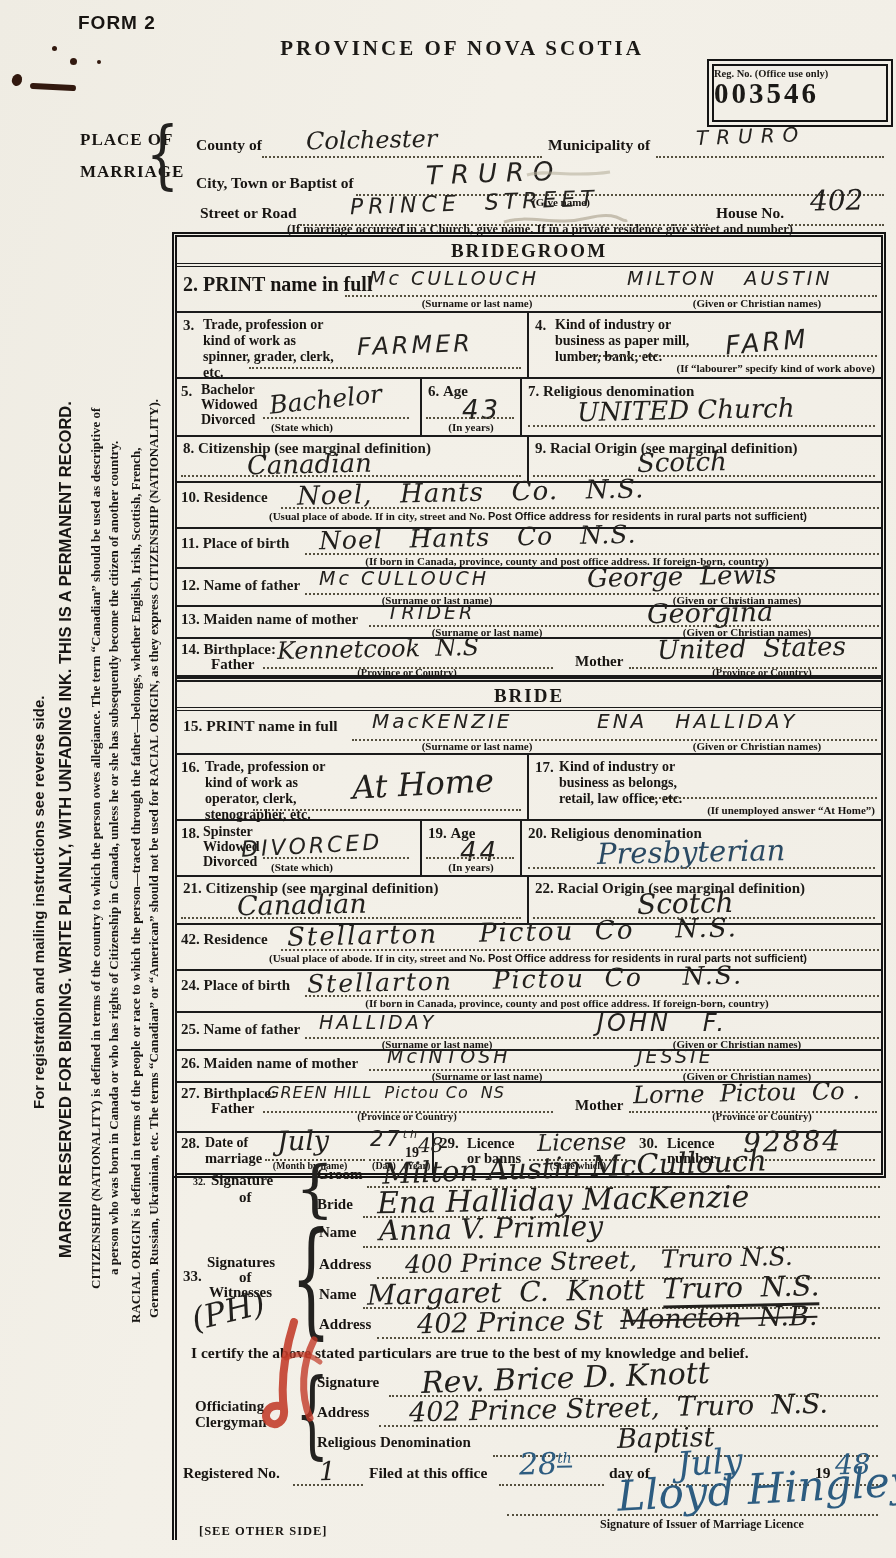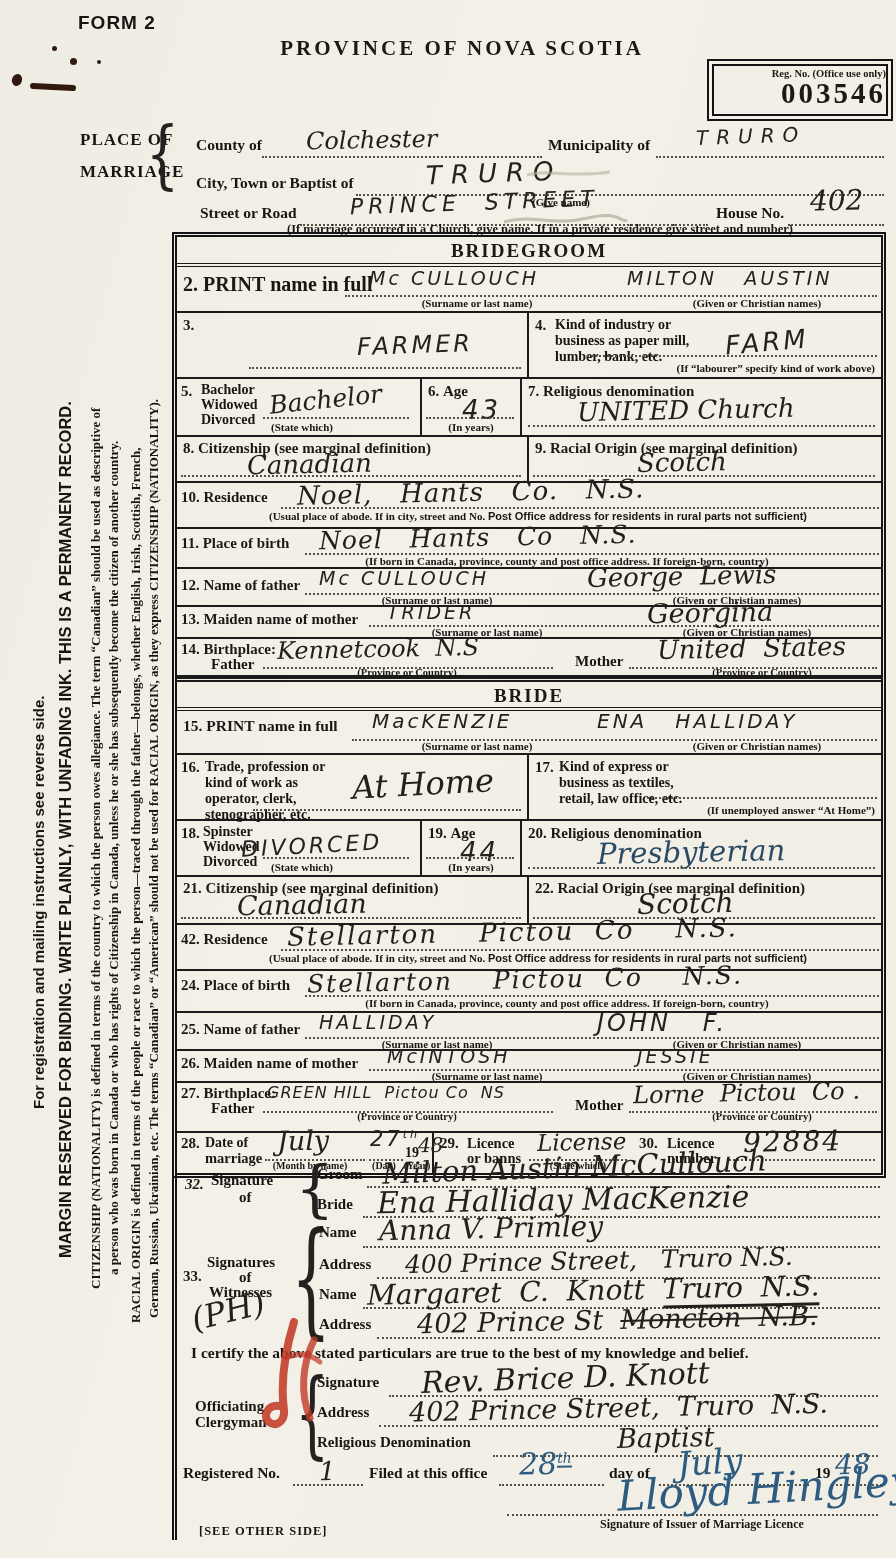--- a/index.html
+++ b/index.html
@@ -42,21 +42,21 @@
   <div class="mcol" style="left:30px;top:612px;height:580px;font:bold 15px 'Liberation Sans',sans-serif;">For registration and mailing instructions see reverse side.</div>
   <div class="mcol" style="left:56px;top:330px;height:1000px;font:bold 16.5px 'Liberation Sans',sans-serif;">MARGIN RESERVED FOR BINDING.   WRITE PLAINLY,  WITH UNFADING INK.   THIS IS A PERMANENT RECORD.</div>
   <div class="mcol" style="left:88px;top:278px;height:1140px;font:bold 13px 'Liberation Serif',serif;">CITIZENSHIP (NATIONALITY) is defined in terms of the country to which the person owes allegiance.  The term “Canadian” should be used as descriptive of</div>
   <div class="mcol" style="left:106px;top:298px;height:1120px;font:bold 13px 'Liberation Serif',serif;">a person who was born in Canada or who has rights of Citizenship in Canada, unless he or she has subsequently become the citizen of another country.</div>
   <div class="mcol" style="left:128px;top:330px;height:1110px;font:bold 13px 'Liberation Serif',serif;">RACIAL ORIGIN is defined in terms of the people or race to which the person—traced through the father—belongs, whether English, Irish, Scottish, French,</div>
   <div class="mcol" style="left:146px;top:278px;height:1162px;font:bold 13px 'Liberation Serif',serif;">German, Russian, Ukrainian, etc.  The terms “Canadian” or “American” should not be used for RACIAL ORIGIN, as they express CITIZENSHIP (NATIONALITY).</div>
 
   <div class="abs lbl" style="left:78px;top:12px;font:bold 19px 'Liberation Sans',sans-serif;letter-spacing:1px;">FORM 2</div>
   <div class="abs" style="left:172px;top:36px;width:580px;text-align:center;font-weight:bold;font-size:21px;letter-spacing:3px;">PROVINCE OF NOVA SCOTIA</div>
 
-  <div class="abs" style="left:712px;top:64px;width:176px;height:52px;border:2px solid #141414;outline:2px solid #141414;outline-offset:3px;background:#f2efe7;text-align:right;box-sizing:border-box;">
+  <div class="abs" style="left:712px;top:64px;width:176px;height:58px;border:2px solid #141414;outline:2px solid #141414;outline-offset:3px;background:#f2efe7;text-align:left;box-sizing:border-box;">
     <div style="font-weight:bold;font-size:10.5px;margin-top:2px;">Reg. No.  (Office use only)</div>
     <div style="font-weight:bold;font-size:29px;letter-spacing:3px;line-height:1;">003546</div>
   </div>
 
   <div class="abs lbl" style="left:80px;top:130px;font-size:17px;letter-spacing:1px;">PLACE OF</div>
   <div class="abs lbl" style="left:80px;top:162px;font-size:17px;letter-spacing:1px;">MARRIAGE</div>
   <span class="brace" style="left:146px;top:116px;font-size:52px;transform:scale(1,1.45);">{</span>
 
   <div class="abs" style="left:196px;top:128px;right:12px;height:32px;">
     <span class="abs lbl" style="left:0;top:8px;font-size:15.5px;">County of</span>
@@ -101,20 +101,21 @@
       <div class="dot" style="left:168px;right:4px;top:28px;"></div>
       <span class="abs hwp" style="left:192px;top:0px;font-size:19px;">Mc CULLOUCH</span>
       <span class="abs hwp" style="left:450px;top:0px;font-size:19px;">MILTON   AUSTIN</span>
       <span class="abs sub" style="left:190px;top:30px;width:220px;">(Surname or last name)</span>
       <span class="abs sub" style="left:460px;top:30px;width:240px;">(Given or Christian names)</span>
     </div>
 
     <div class="row" style="height:66px;">
       <div class="vline" style="left:350px;"></div>
       <span class="abs n" style="left:6px;top:4px;font-size:15px;">3.</span>
+      <div class="abs lbl wrap" style="left:26px;top:4px;width:135px;font-size:14px;line-height:1.14;">Trade, profession or kind of work as spinner,  grader, clerk, etc.</div>
       <span class="abs hwp" style="left:180px;top:18px;font-size:24px;transform:rotate(-2deg);">FARMER</span>
       <div class="dot" style="left:72px;width:272px;bottom:8px;"></div>
       <span class="abs n" style="left:358px;top:4px;font-size:15px;">4.</span>
       <div class="abs lbl wrap" style="left:378px;top:4px;width:160px;font-size:14px;line-height:1.14;">Kind of industry or business as paper mill, lumber, bank, etc.</div>
       <span class="abs hwp" style="left:548px;top:14px;font-size:26px;transform:rotate(-5deg);">FARM</span>
       <div class="dot" style="left:410px;right:4px;bottom:20px;"></div>
       <span class="abs sub" style="right:6px;bottom:3px;font-size:11px;">(If “labourer” specify kind of work above)</span>
     </div>
 
     <div class="row" style="height:58px;">
@@ -199,21 +200,21 @@
       <span class="abs sub" style="left:460px;top:29px;width:240px;">(Given or Christian names)</span>
     </div>
 
     <div class="row" style="height:66px;">
       <div class="vline" style="left:350px;"></div>
       <span class="abs n" style="left:4px;top:4px;font-size:15px;">16.</span>
       <div class="abs lbl wrap" style="left:28px;top:4px;width:140px;font-size:14px;line-height:1.14;">Trade, profession or kind of work as operator,  clerk, stenographer, etc.</div>
       <span class="abs hw" style="left:175px;top:10px;font-size:32px;transform:rotate(-3deg);">At Home</span>
       <div class="dot" style="left:76px;width:268px;bottom:8px;"></div>
       <span class="abs n" style="left:358px;top:4px;font-size:15px;">17.</span>
-      <div class="abs lbl wrap" style="left:382px;top:4px;width:135px;font-size:14px;line-height:1.14;">Kind of express or business as textiles,  retail, law office, etc.</div>
+      <div class="abs lbl wrap" style="left:382px;top:4px;width:135px;font-size:14px;line-height:1.14;">Kind of industry or business as belongs,  retail, law office, etc.</div>
       <div class="dot" style="left:470px;right:4px;bottom:20px;"></div>
       <span class="abs sub" style="right:6px;bottom:3px;font-size:11px;">(If unemployed answer “At Home”)</span>
     </div>
 
     <div class="row" style="height:56px;">
       <div class="vline" style="left:243px;"></div>
         <div class="vline" style="left:343px;"></div>
       <span class="abs n" style="left:4px;top:4px;font-size:15px;">18.</span>
       <div class="abs lbl wrap" style="left:26px;top:3px;width:70px;font-size:14px;line-height:1.08;">Spinster Widowed Divorced</div>
       <span class="abs hwp" style="left:64px;top:12px;font-size:22px;transform:rotate(-3deg);">DIVORCED</span>
@@ -305,21 +306,21 @@
       <span class="abs n" style="left:462px;top:2px;font-size:15px;">30.</span>
       <span class="abs lbl" style="left:490px;top:2px;font-size:14.5px;">Licence</span>
       <span class="abs lbl" style="left:490px;top:17px;font-size:14.5px;">number</span>
       <div class="dot" style="left:552px;right:6px;top:26px;"></div>
       <span class="abs hw" style="left:566px;top:-8px;font-size:28px;letter-spacing:2px;">92884</span>
     </div>
   </div>
 
   <div class="bottom">
 
-    <span class="abs n" style="left:8px;top:18px;font-size:15px;font-style:italic;">32.</span>
+    <span class="abs n" style="left:16px;top:18px;font-size:10px;">32.</span>
     <span class="abs lbl" style="left:34px;top:14px;font-size:15px;">Signature</span>
     <span class="abs lbl" style="left:62px;top:31px;font-size:15px;">of</span>
     <span class="brace" style="left:118px;top:0px;font-size:62px;">{</span>
     <span class="abs lbl" style="left:140px;top:8px;font-size:15px;">Groom</span>
     <div class="dot" style="left:190px;right:6px;top:28px;"></div>
     <span class="abs hw" style="left:205px;top:-8px;font-size:29px;transform:rotate(-2deg);">Milton Austin McCullouch</span>
     <span class="abs lbl" style="left:140px;top:38px;font-size:15px;">Bride</span>
     <div class="dot" style="left:186px;right:6px;top:58px;"></div>
     <span class="abs hw" style="left:200px;top:24px;font-size:30px;transform:rotate(-1deg);">Ena Halliday MacKenzie</span>
 

